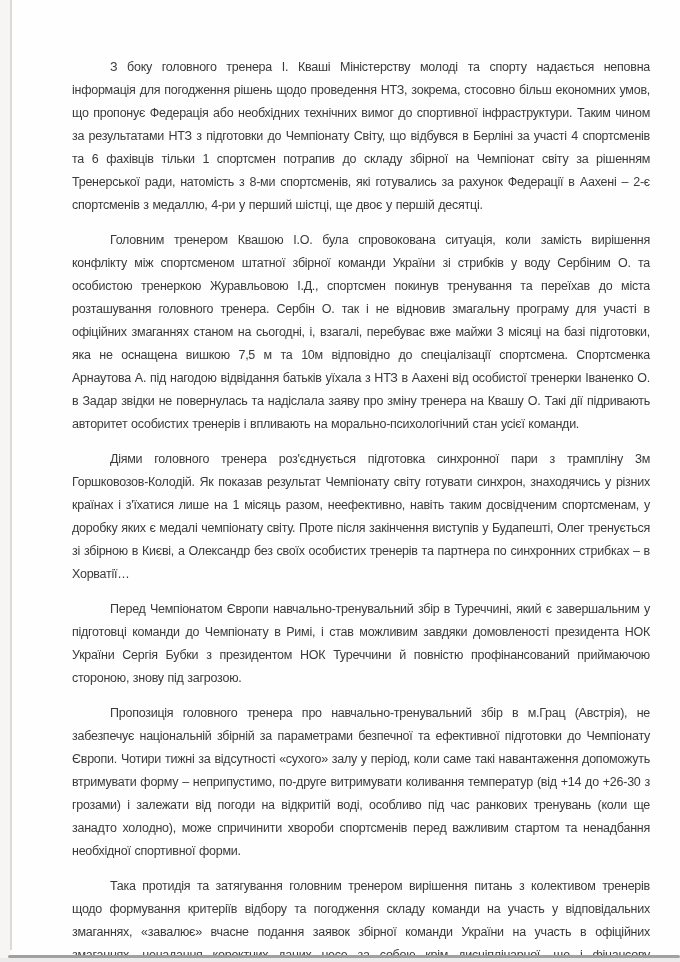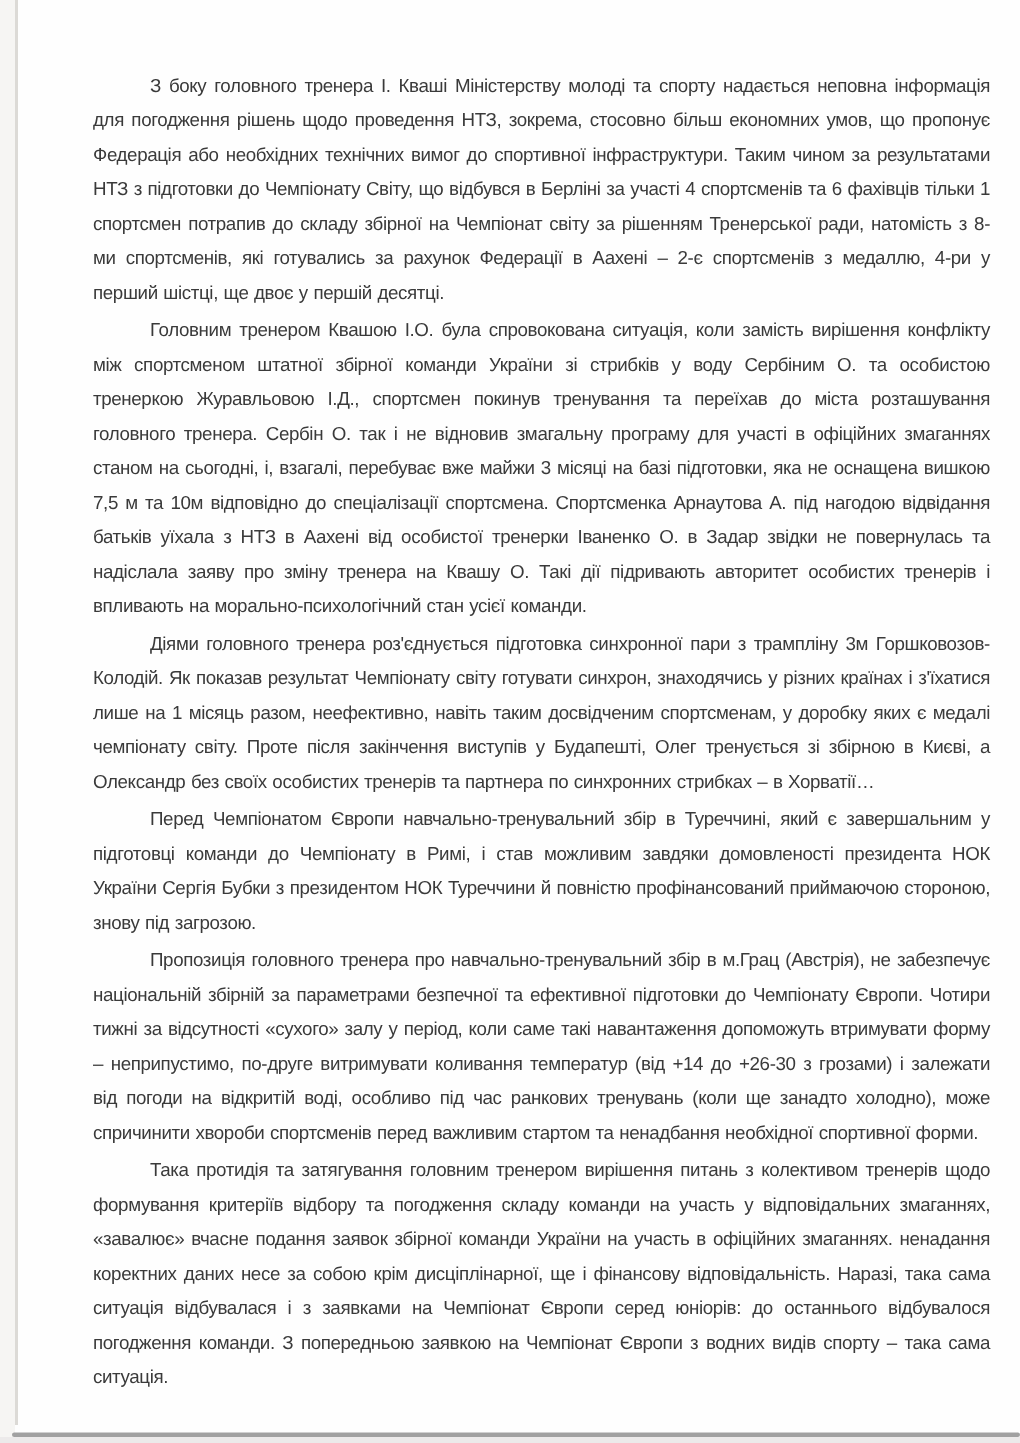--- a/index.html
+++ b/index.html
@@ -60,21 +60,21 @@
     left: 60px;
     right: 18px;
     top: 44px;
     color: #3a3a3a;
     font-size: 12.5px;
     letter-spacing: -0.25px;
     line-height: 23px;
     text-align: justify;
   }
   .doc-body p {
-    margin: 2px;
+    margin: 12px;
     padding: 0;
     text-indent: 38px;
     word-spacing: 0.5px;
   }
 </style>
 </head>
 <body>
 
 <div class="scan-page">
   <div class="scan-left-strip"></div>

